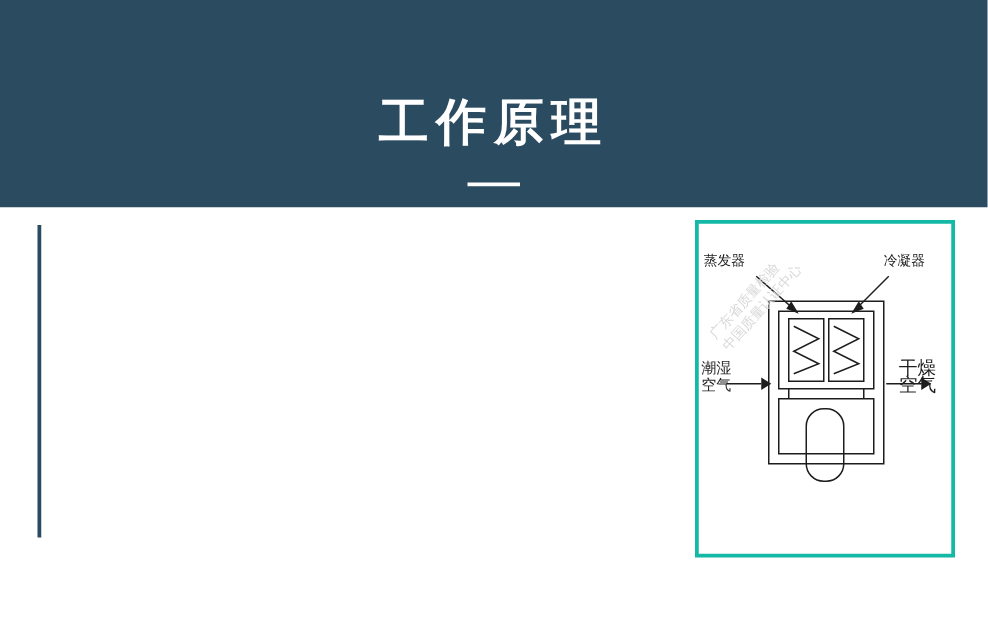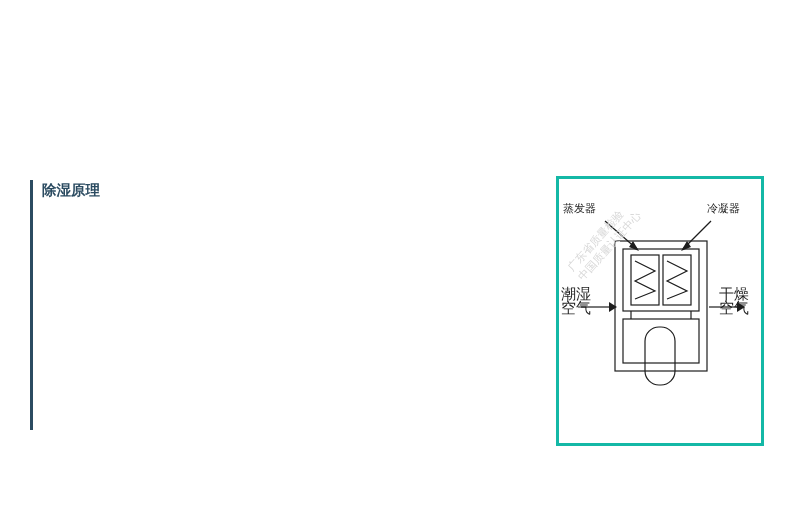--- a/index.html
+++ b/index.html
@@ -129,27 +129,30 @@
     white-space: nowrap;
     pointer-events: none;
   }
   .wm-line { display: block; }
 </style>
 </head>
 <body>
 
 <div class="page">
 
+  <div class="header">
+    <div class="header-title">工作原理</div>
+    <div class="header-rule"></div>
+  </div>
 
   <div class="body-area">
 
     <div class="text-card">
       <div class="text-card-rule"></div>
       <div class="text-card-inner">
-        <p class="text-heading">除湿原理</p>
       </div>
     </div>
 
     <div class="diagram-panel">
 
       <svg class="diagram-svg" width="202" height="264" viewBox="0 0 202 264">
         <g fill="none" stroke="#1d1d1d" stroke-width="1.2">
 
           <rect x="56" y="62" width="92" height="130"></rect>
 
@@ -181,21 +184,21 @@
 
           <line x1="152" y1="42" x2="124" y2="70"></line>
           <polygon points="128,62 122,72 132,68" fill="#1d1d1d" stroke="none"></polygon>
         </g>
       </svg>
 
       <div style="position:absolute;left:4px;top:22px;font-family:'DejaVu Sans',sans-serif;font-size:11px;color:#1d1d1d;">蒸发器</div>
 
       <div style="position:absolute;left:148px;top:22px;font-family:Liberation Serif, serif;font-size:11px;color:#1d1d1d;">冷凝器</div>
 
-      <div style="position:absolute;left:2px;top:108px;width:44px;font-family:'DejaVu Sans',sans-serif;font-size:15px;line-height:14px;color:#1d1d1d;">
+      <div style="position:absolute;left:2px;top:108px;width:44px;font-family:'DejaVu Sans',sans-serif;font-size:12px;line-height:14px;color:#1d1d1d;">
         <span style="display:block">潮湿</span>
         <span style="display:block">空气</span>
       </div>
 
       <div style="position:absolute;left:160px;top:108px;width:44px;font-family:'DejaVu Sans',sans-serif;font-size:15px;line-height:14px;color:#1d1d1d;">
         <span style="display:block">干燥</span>
         <span style="display:block">空气</span>
       </div>
 
       <div class="watermark">

